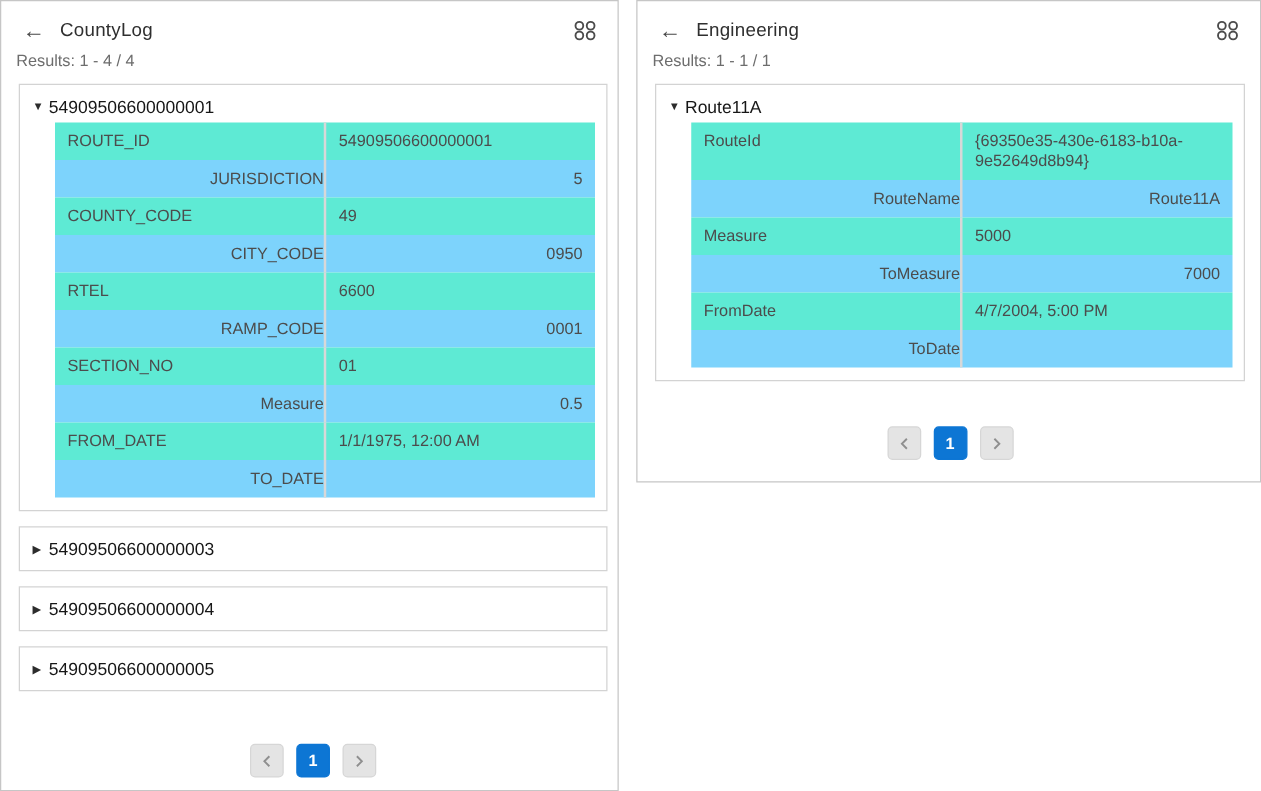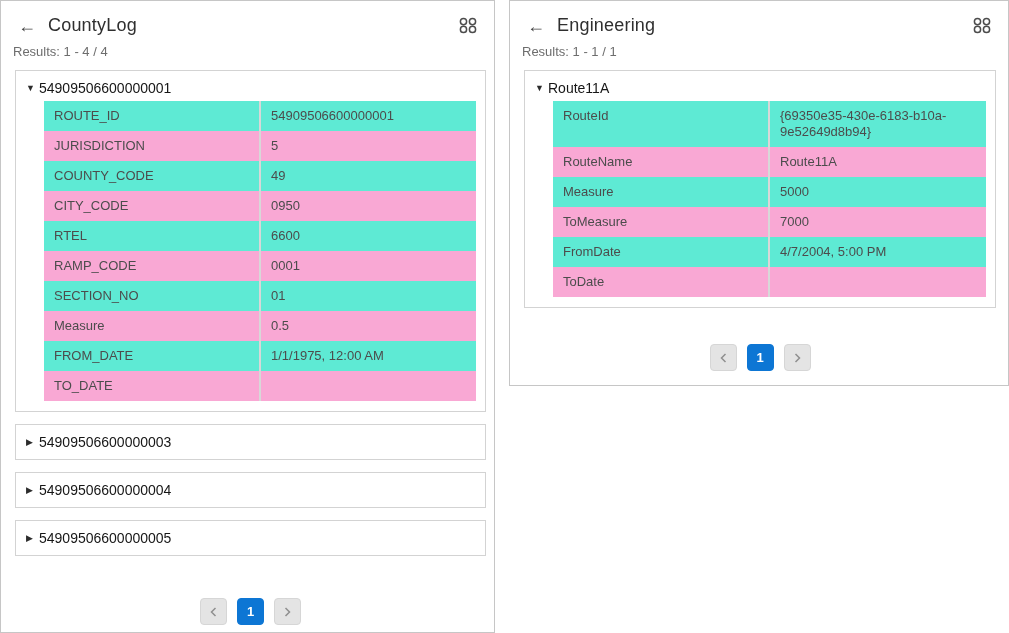--- a/index.html
+++ b/index.html
@@ -10,39 +10,39 @@
   }
   .panel{position:absolute;background:#fff;border:1px solid #c6c6c6;box-sizing:border-box;}
   #left-panel{left:0;top:0;width:495px;height:633px;}
   #right-panel{left:509px;top:0;width:500px;height:386px;}
 
   .panel-header{display:flex;align-items:center;padding:14px 16px 0 17px;}
   .back-button{
     background:none;border:none;padding:0;margin:0;cursor:pointer;
     font-size:18px;line-height:1;color:#474747;
   }
-  .panel-title{font-size:18px;color:#2f2f2f;margin-left:12px;letter-spacing:.2px;}
+  .panel-title{font-size:15px;color:#2f2f2f;margin-left:12px;letter-spacing:.2px;}
   .header-spacer{flex:1;}
   .grid-button{background:none;border:none;padding:0;margin:0;cursor:pointer;display:flex;}
 
   .results{margin:8px 0 11px 12px;font-size:13px;color:#6d6d6d;}
 
   .content{padding:0 8px 0 14px;}
   #right-panel .content{padding:0 12px 0 14px;}
 
   .card{border:1px solid #d3d3d3;background:#fff;margin-bottom:12px;}
   .acc-header{display:flex;align-items:center;cursor:pointer;padding:9px 10px;}
   .card.expanded .acc-header{padding:9px 10px 5px 10px;}
   .acc-arrow{font-size:9px;color:#2c2c2c;width:13px;flex:0 0 13px;}
   .acc-label{font-size:14px;color:#161616;}
 
   .acc-table{margin:0 9px 10px 28px;}
   .row{display:flex;font-size:13px;color:#4c4c4c;line-height:16px;}
   .row.odd{background:#5eead4;}
-  .row.even{background:#f9a8d4;}
+  .row.even{background:#7dd3fc;text-align:right;}
   .cell-key{flex:0 0 205px;padding:7px 0 7px 10px;}
   .cell-val{flex:1;min-width:0;border-left:2px solid #d8d8d8;padding:7px 10px;overflow-wrap:break-word;}
 
   .pagination{display:flex;justify-content:center;gap:10px;}
   #left-panel .pagination{margin-top:42px;}
   #right-panel .pagination{margin-top:36px;}
   .page-btn{
     width:27px;height:27px;border-radius:4px;display:flex;align-items:center;justify-content:center;
     padding:0;cursor:pointer;box-sizing:border-box;
   }

